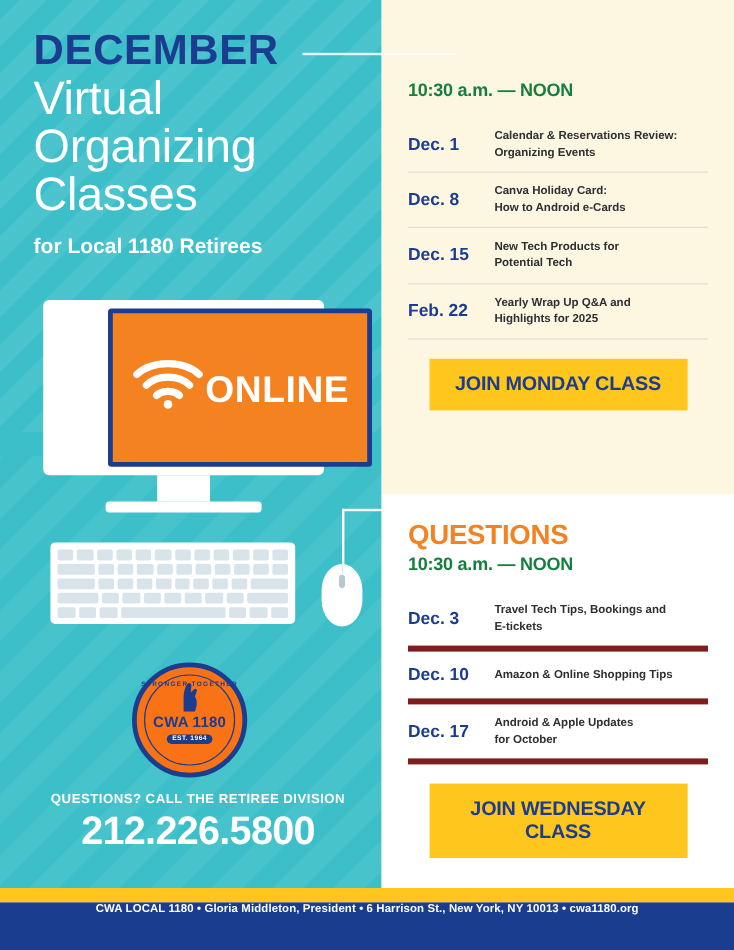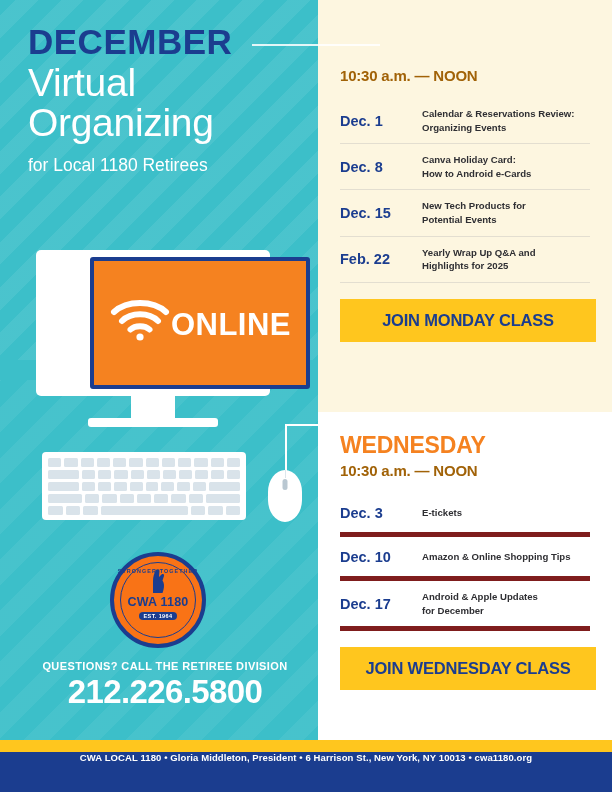--- a/index.html
+++ b/index.html
@@ -42,21 +42,21 @@
   .title-block { position: absolute; left: 28px; top: 24px; width: 290px; z-index: 4; }
   .t-december {
     font-size: 35px; font-weight: bold; color: #1b3d8f; letter-spacing: 0.5px;
     line-height: 1.0; margin-bottom: 4px;
   }
   .t-main {
     font-size: 39px; color: #ffffff; line-height: 1.03; font-weight: normal;
     letter-spacing: -0.3px;
   }
   .t-sub {
-    font-size: 17.5px; color: #ffffff; margin-top: 12px; font-weight: normal;
+    font-size: 17.5px; color: #ffffff; margin-top: 12px; font-weight: bold;
   }
 
   
   .deco-line {
     position: absolute; left: 252px; top: 44px; width: 128px; height: 2px;
     background: #ffffff; opacity: .85; z-index: 6;
   }
 
   
   .monitor { position: absolute; left: 36px; top: 250px; z-index: 5; }
@@ -167,39 +167,39 @@
     position: absolute; left: 0; top: 412px; width: 294px; height: 328px;
     background: #ffffff;
   }
   .panel-inner { padding: 0 22px; }
 
   .day-title {
     font-size: 23px; font-weight: bold; color: #f58220; letter-spacing: -0.2px;
     line-height: 1;
   }
   .day-time {
-    font-size: 15px; font-weight: bold; color: #a16207; margin-top: 5px; letter-spacing: -0.2px;
+    font-size: 15px; font-weight: bold; color: #15803d; margin-top: 5px; letter-spacing: -0.2px;
   }
 
   .class-list { margin-top: 14px; }
   .class-row {
-    display: flex; align-items: center; gap: 20px;
+    display: flex; align-items: center; gap: 10px;
     border-bottom: 1px solid #e3ded0;
     padding: 9px 0 9px 0; min-height: 44px;
   }
   .panel-wednesday .class-row { border-bottom: 5px solid #7f1d1d; }
   .class-date {
     font-size: 14.5px; font-weight: bold; color: #1b3d8f; width: 62px; flex: none;
   }
   .class-desc {
     font-size: 9.6px; font-weight: bold; color: #2f2f33; line-height: 1.42;
   }
 
   .join-btn {
-    display: block; width: 256px; margin: 16px auto 0 auto;
+    display: block; width: 215px; margin: 16px auto 0 auto;
     background: #ffc61e; color: #1b3d8f; border: none;
     font-size: 16.5px; font-weight: bold; letter-spacing: -0.2px;
     padding: 12px 16px; text-align: center; cursor: pointer;
     font-family: "Liberation Sans", sans-serif;
   }
 
   
   .footer-strip {
     position: absolute; left: 0; top: 740px; width: 612px; height: 12px;
     background: #ffc61e;
@@ -220,20 +220,21 @@
     <div class="stripes"></div>
     <div class="stripes2"></div>
   </div>
 
   <div class="deco-line"></div>
 
   <div class="title-block">
     <div class="t-december">DECEMBER</div>
     <div class="t-main">Virtual</div>
     <div class="t-main">Organizing</div>
+    <div class="t-main">Classes</div>
     <div class="t-sub">for Local 1180 Retirees</div>
   </div>
 
   <div class="monitor">
     <div class="monitor-frame">
       <div class="monitor-screen">
         <span class="wifi-icon">
           <svg width="62" height="42" viewBox="0 0 62 42" fill="none">
             <path d="M5 13 C18 1, 44 1, 57 13" stroke="#ffffff" stroke-width="6" stroke-linecap="round" fill="none"></path>
             <path d="M13 22 C22 13, 40 13, 49 22" stroke="#ffffff" stroke-width="6" stroke-linecap="round" fill="none"></path>
@@ -355,59 +356,60 @@
             <div class="class-date">Dec. 8</div>
             <div class="class-desc">
               <div>Canva Holiday Card:</div>
               <div>How to Android e-Cards</div>
             </div>
           </div>
           <div class="class-row">
             <div class="class-date">Dec. 15</div>
             <div class="class-desc">
               <div>New Tech Products for</div>
-              <div>Potential Events</div>
+              <div>Potential Tech</div>
             </div>
           </div>
           <div class="class-row">
             <div class="class-date">Feb. 22</div>
             <div class="class-desc">
               <div>Yearly Wrap Up Q&amp;A and</div>
               <div>Highlights for 2025</div>
             </div>
           </div>
         </div>
 
         <button class="join-btn">JOIN MONDAY CLASS</button>
       </div>
     </div>
 
     <div class="panel-wednesday">
       <div class="panel-inner" style="padding-top:22px;">
-        <div class="day-title">WEDNESDAY</div>
+        <div class="day-title">QUESTIONS</div>
         <div class="day-time">10:30 a.m. — NOON</div>
 
         <div class="class-list">
           <div class="class-row">
             <div class="class-date">Dec. 3</div>
             <div class="class-desc">
+              <div>Travel Tech Tips, Bookings and</div>
               <div>E-tickets</div>
             </div>
           </div>
           <div class="class-row">
             <div class="class-date">Dec. 10</div>
             <div class="class-desc">
               <div>Amazon &amp; Online Shopping Tips</div>
             </div>
           </div>
           <div class="class-row">
             <div class="class-date">Dec. 17</div>
             <div class="class-desc">
               <div>Android &amp; Apple Updates</div>
-              <div>for December</div>
+              <div>for October</div>
             </div>
           </div>
         </div>
 
         <button class="join-btn">JOIN WEDNESDAY CLASS</button>
       </div>
     </div>
   </div>
 
   <div class="footer-strip"></div>

